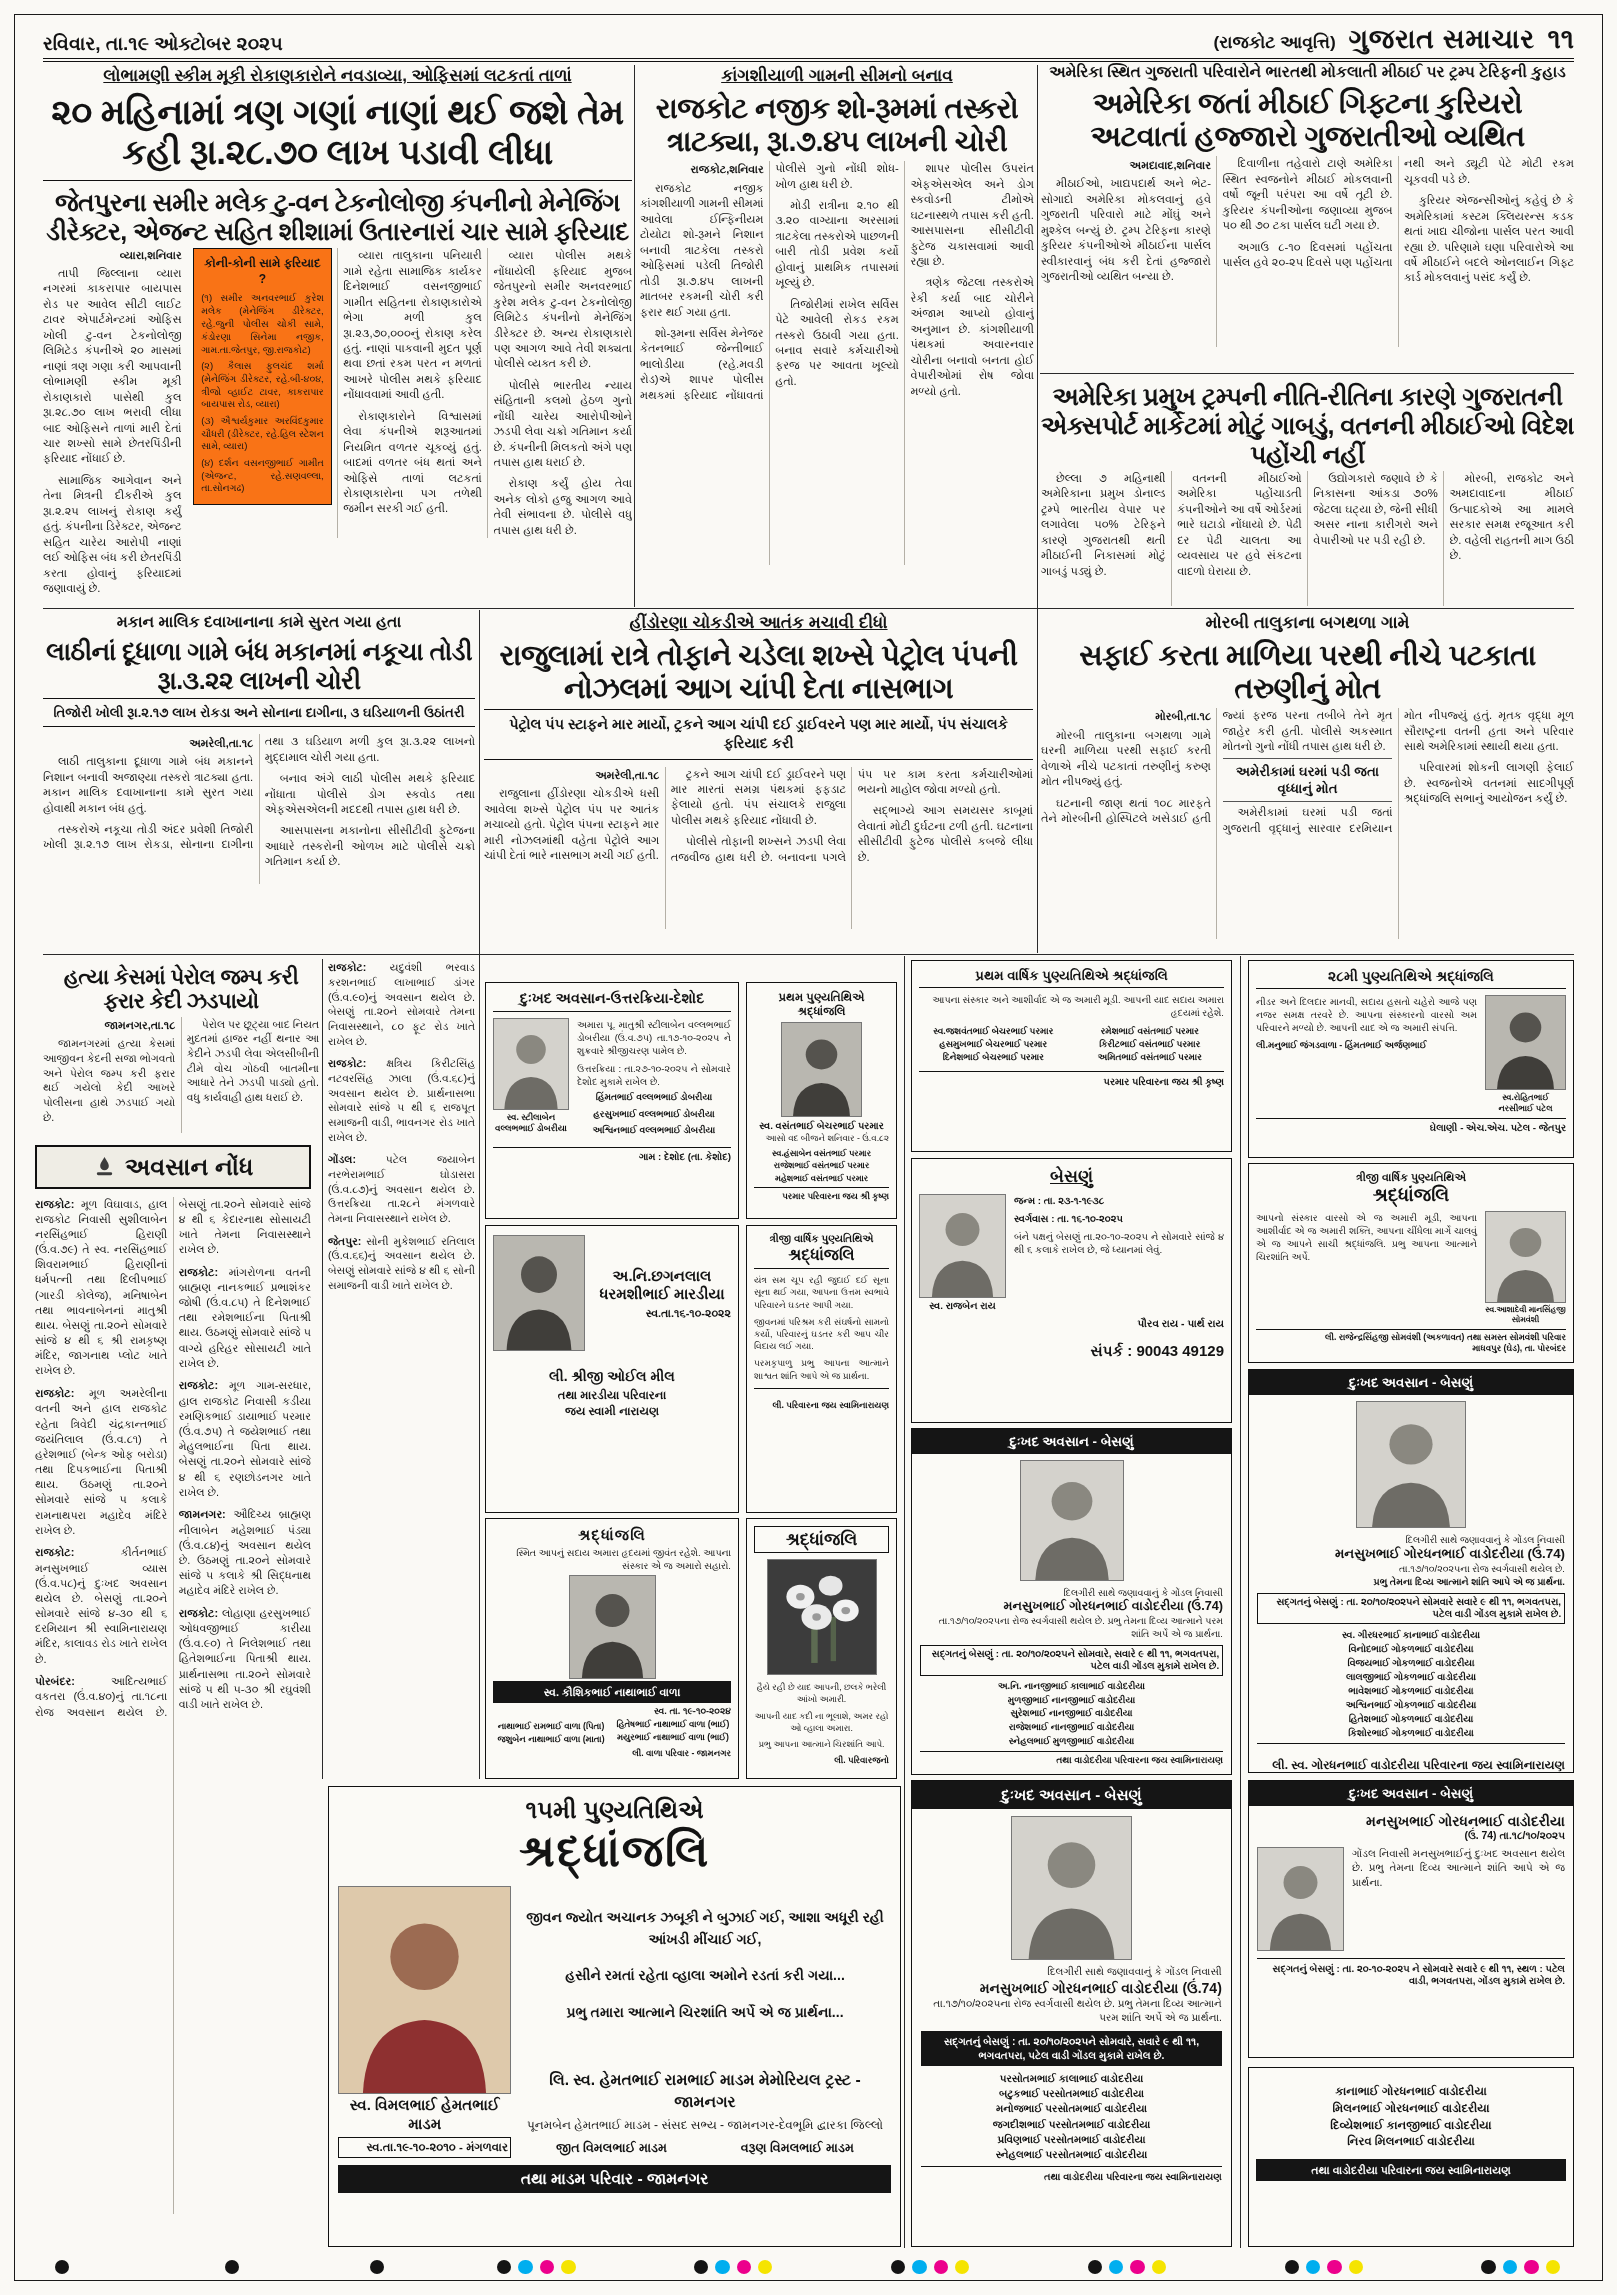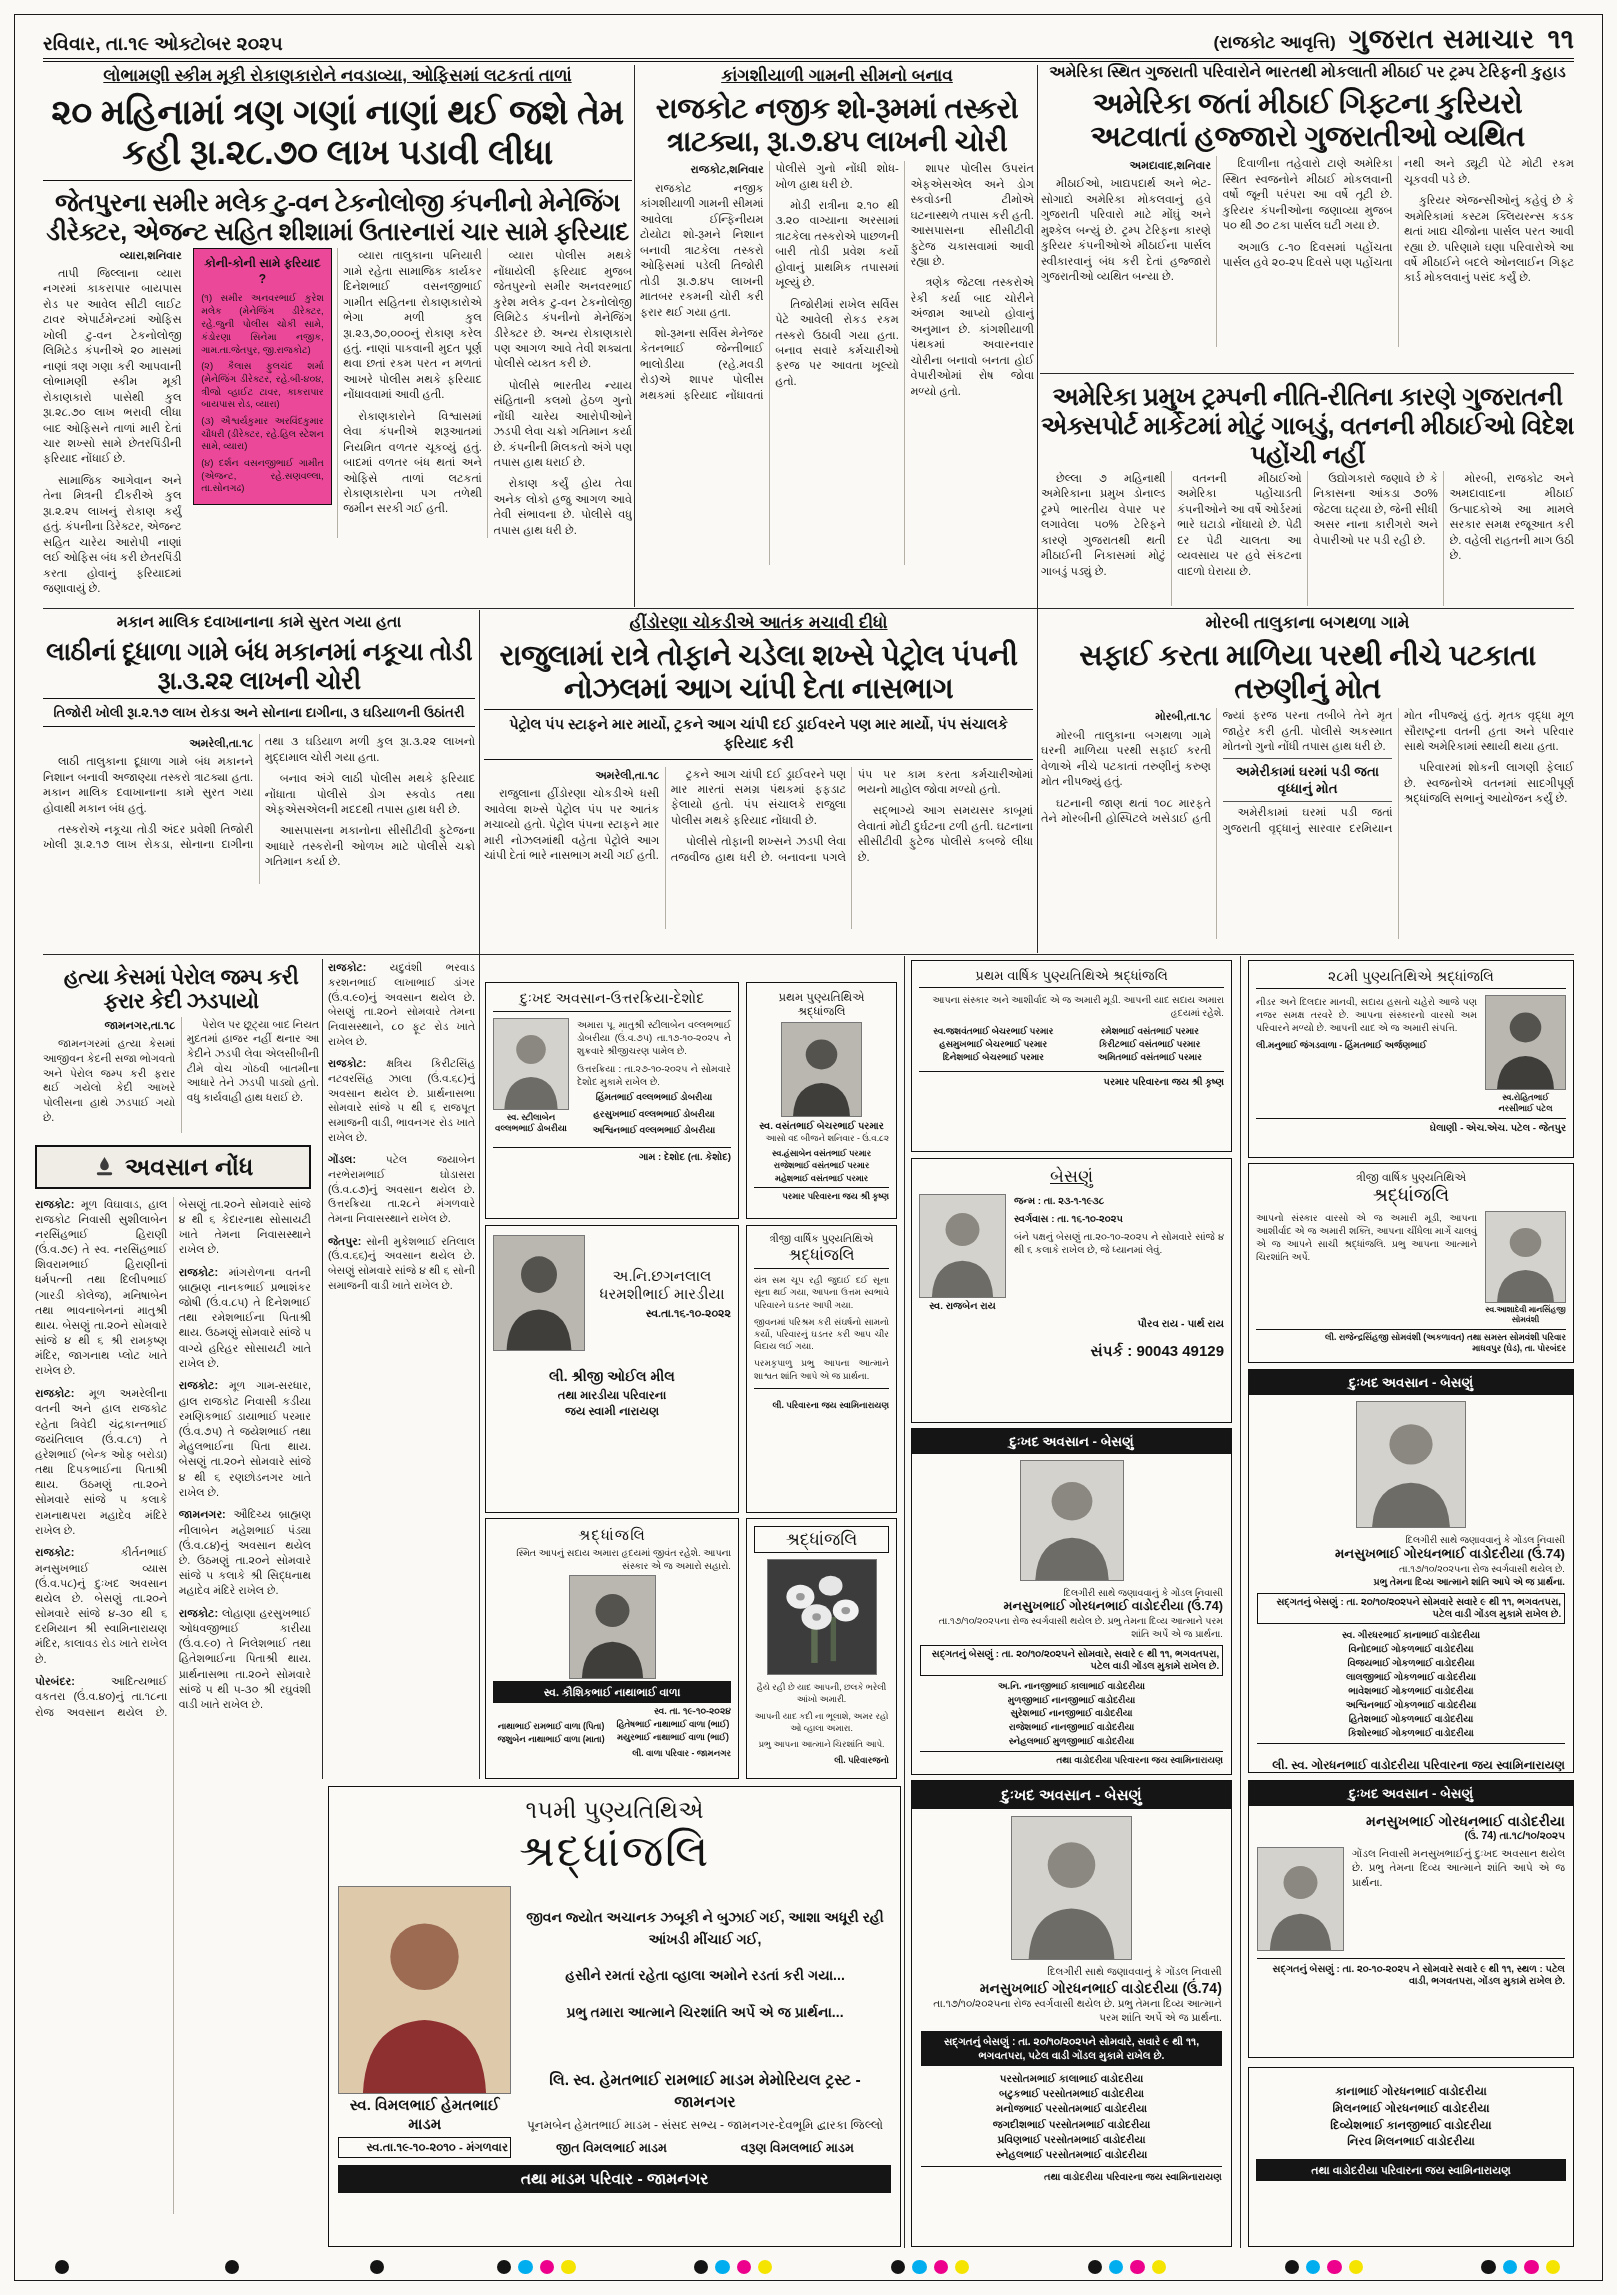--- a/index.html
+++ b/index.html
@@ -16,28 +16,28 @@
 .hl{font-weight:800;text-align:center;line-height:1.16;margin:4.6px 0 2.3px;letter-spacing:-0.6px}
 .hl-xl{font-size:35px}.hl-lg{font-size:29px}.hl-md{font-size:25px}.hl-sm{font-size:21.4px}
 .rule-top{border-top:1.2px solid #111;padding-top:7px;margin-top:7px}
 .dateline{font-weight:bold;font-size:11px;text-align:right;margin:1.2px 0 3.5px}
 .body{font-size:11.3px;line-height:1.37;text-align:justify}
 .body p{margin:0 0 5.8px;text-indent:15px}
 .cols-2{column-count:2}.cols-3{column-count:3}.cols-4{column-count:4}
 .cols-2,.cols-3,.cols-4{column-gap:11.6px;column-rule:0.6px solid #b4b0a6}
 .inline-sub{font-weight:bold;text-align:center;font-size:13.3px;line-height:1.3;margin:3.5px 0;border-top:0.6px solid #555;border-bottom:0.6px solid #555;padding:3.5px 1.2px}
 .subhead{font-weight:bold;text-align:center;font-size:14.4px;line-height:1.35;border-top:1.2px solid #111;border-bottom:1.2px solid #111;padding:4.6px 3.5px;margin:3.5px 0 7px}
-.qbox{border:1.2px solid #111;padding:5.8px 7px;margin:0 0 7px;break-inside:avoid;background:#ec4899}
+.qbox{border:1.2px solid #111;padding:5.8px 7px;margin:0 0 7px;break-inside:avoid;background:#f97316}
 .qbox h4{margin:0 0 4.6px;font-size:12px;text-align:center}
 .qbox p{font-size:9.5px;line-height:1.35;margin:0 0 3.5px;text-indent:0;text-align:justify}
 .obit-head{border:2.9px double #111;background:#efede5;display:flex;align-items:center;justify-content:center;gap:9.2px;padding:5.8px 0;font-size:24px;font-weight:800}
 .obit-body{margin-top:8px;font-size:11px;line-height:1.38}
 .obit-body p{margin:0 0 7.5px;text-align:justify}
 .ad{position:absolute;border:1.7px double #111;background:#fbfaf6;padding:7px;overflow:hidden}
-.ad-title{font-weight:400;text-align:center;line-height:1.2}
+.ad-title{font-weight:700;text-align:center;line-height:1.2}
 .strip{background:#151515;color:#fff;font-weight:bold;text-align:center;padding:4px 2.3px;font-size:13.3px;line-height:1.3}
 .pcap{font-weight:bold;text-align:center;font-size:9.8px;line-height:1.25;margin-top:2.3px}
 .names p{margin:1.7px 0;font-weight:bold;text-align:center;line-height:1.3}
 .row{display:flex;gap:8px}
 .portrait{display:block;border:0.6px solid #777;background:#cfcdc6}
 .small{font-size:9.5px;line-height:1.38;text-align:justify}
 .small p{margin:0 0 4.6px}
 .ctr{text-align:right}.b{font-weight:bold}
 .block{overflow:hidden}
 .dot{display:inline-block;width:14.4px;height:14.4px;border-radius:50%}

